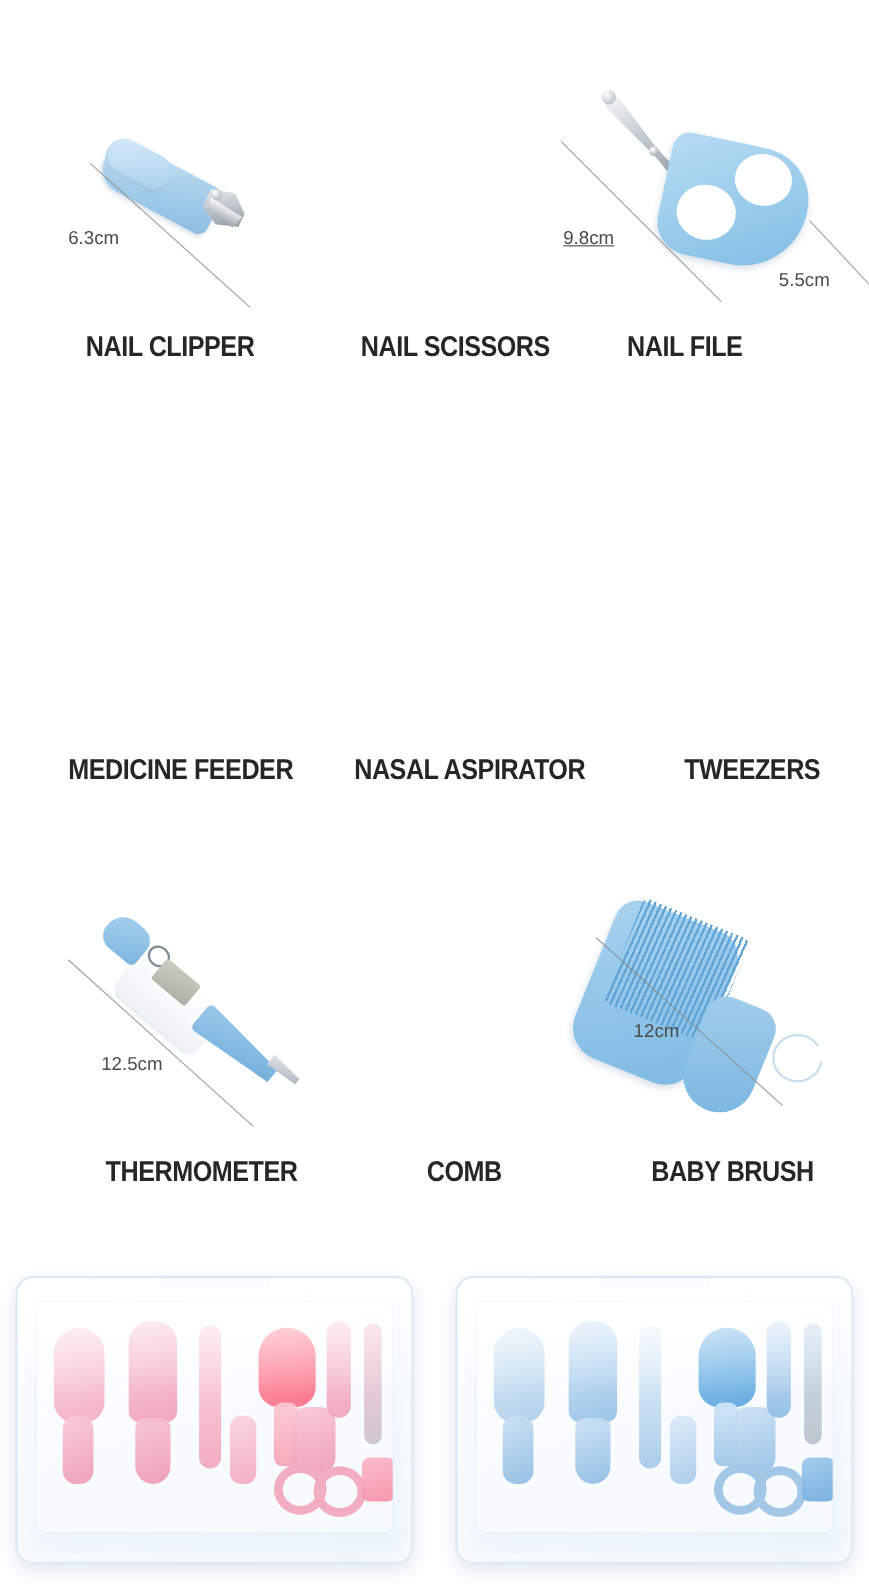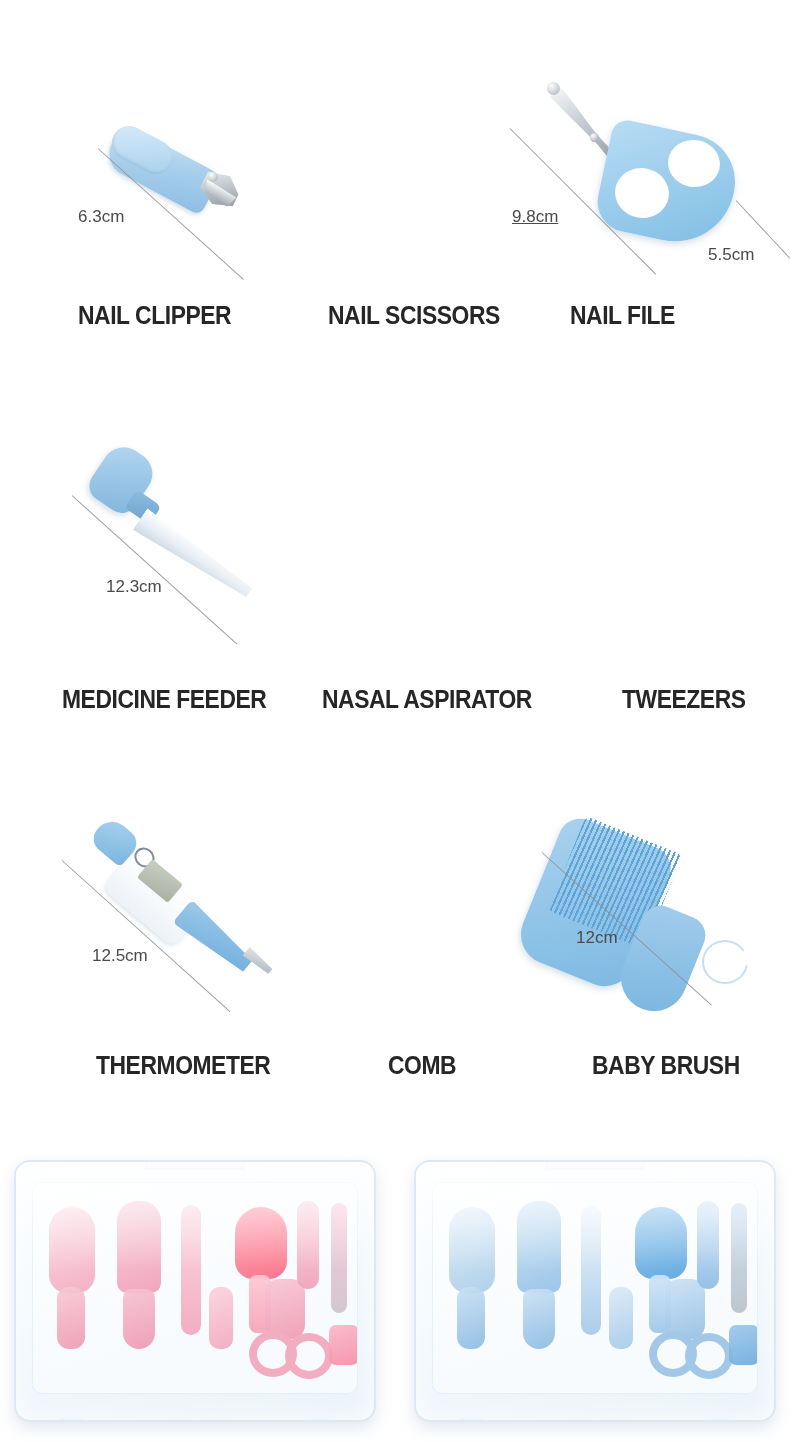--- a/index.html
+++ b/index.html
@@ -243,21 +243,21 @@
   .it-feed{width:30px;height:40px;border-radius:7px;}
   .ring{position:absolute;border-radius:50%;border-style:solid;}
 </style>
 </head>
 <body>
 
 <div class="sheet">
 
   <div class="row" style="top:0;height:355px;">
 
-    <div class="abs" style="left:16px;top:0;width:250px;height:355px;text-align:right;">
+    <div class="abs" style="left:0;top:0;width:250px;height:355px;text-align:right;">
       <div class="clip-body"></div>
       <div class="clip-lever"></div>
       <div class="clip-jaw"></div>
       <div class="clip-jaw2"></div>
       <div class="clip-pin"></div>
       <div class="dimline" style="left:82px;top:148px;width:196px;transform:rotate(42deg);"></div>
       <div class="dim" style="left:62px;top:207px;">6.3cm</div>
     </div>
     <div class="cap" style="left:78px;top:300px;">NAIL CLIPPER</div>
 
@@ -280,44 +280,37 @@
       
       
       
       
     </div>
     <div class="cap" style="left:570px;top:300px;">NAIL FILE</div>
   </div>
 
   <div class="row" style="top:0;height:740px;">
 
-    <div class="abs" style="left:0;top:0;width:300px;height:740px;">
-      <div class="mf-bulb"></div>
-      <div class="mf-collar"></div>
-      <div class="mf-tube"></div>
-      <div class="dimline" style="left:72px;top:495px;width:222px;transform:rotate(42deg);"></div>
-      <div class="dim" style="left:106px;top:577px;">12.3cm</div>
-    </div>
     <div class="cap" style="left:62px;top:684px;">MEDICINE FEEDER</div>
 
     <div class="cap" style="left:322px;top:684px;">NASAL ASPIRATOR</div>
 
     <div class="abs" style="left:560px;top:0;width:230px;height:740px;">
       
       
       
       
       
     </div>
     <div class="cap" style="left:622px;top:684px;">TWEEZERS</div>
   </div>
 
   <div class="row" style="top:0;height:1110px;">
 
-    <div class="abs" style="left:0;top:0;width:280px;height:1110px;padding-left:45px;">
+    <div class="abs" style="left:0;top:12px;width:280px;height:1110px;padding-left:45px;">
       <div class="th-top"></div>
       <div class="th-mid"></div>
       <div class="th-btn"></div>
       <div class="th-lcd"></div>
       <div class="th-low"></div>
       <div class="th-probe"></div>
       <div class="dimline" style="left:62px;top:860px;width:226px;transform:rotate(42deg);"></div>
       <div class="dim" style="left:92px;top:946px;">12.5cm</div>
     </div>
     <div class="cap" style="left:96px;top:1050px;">THERMOMETER</div>

